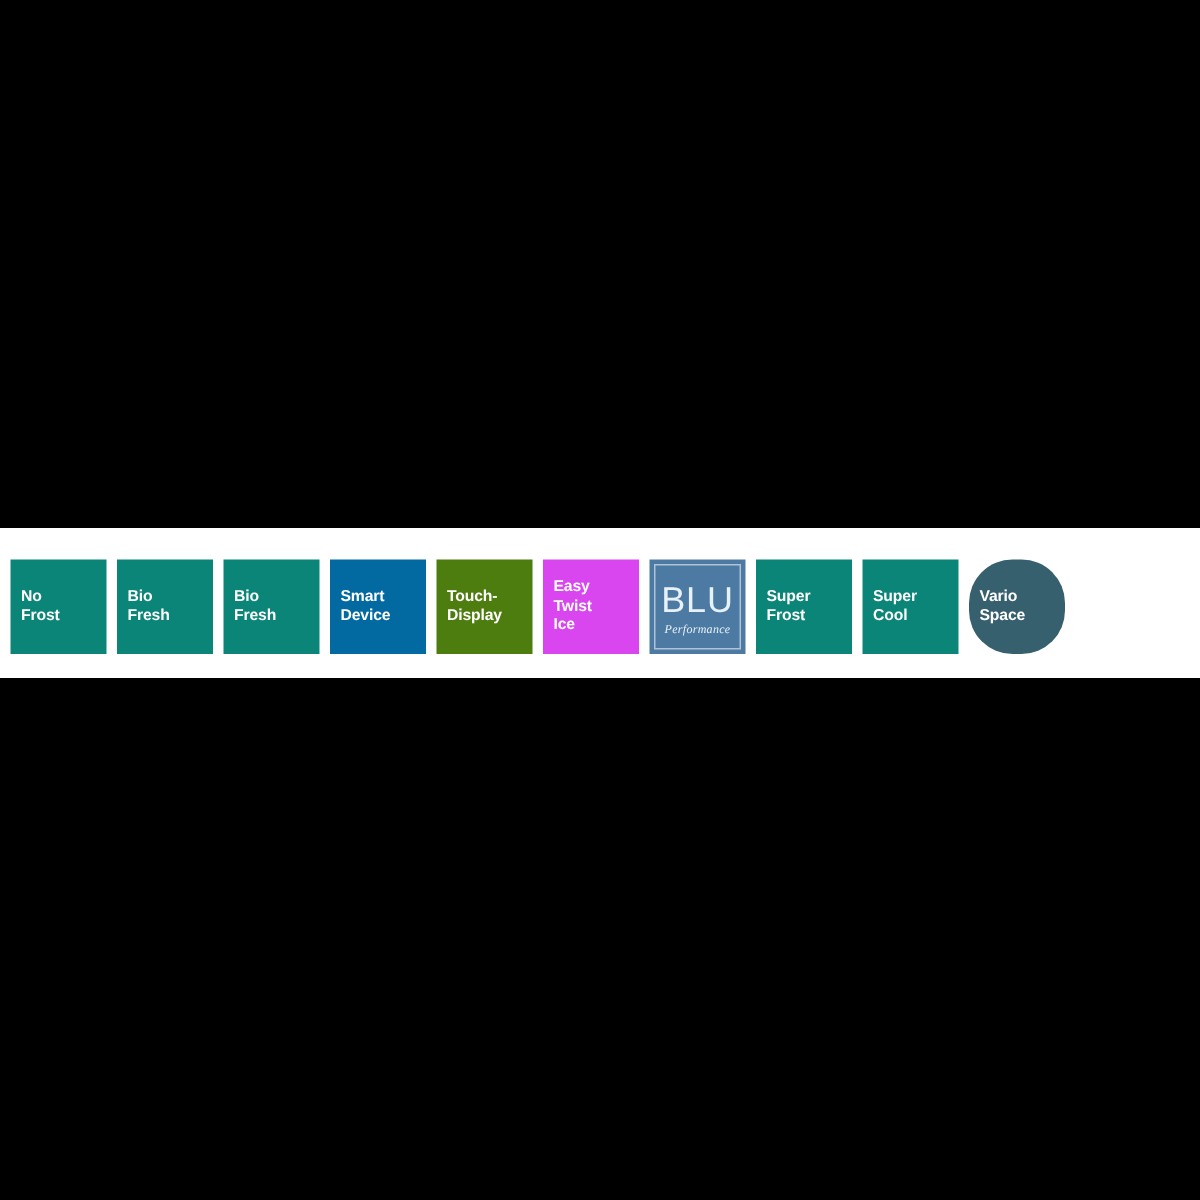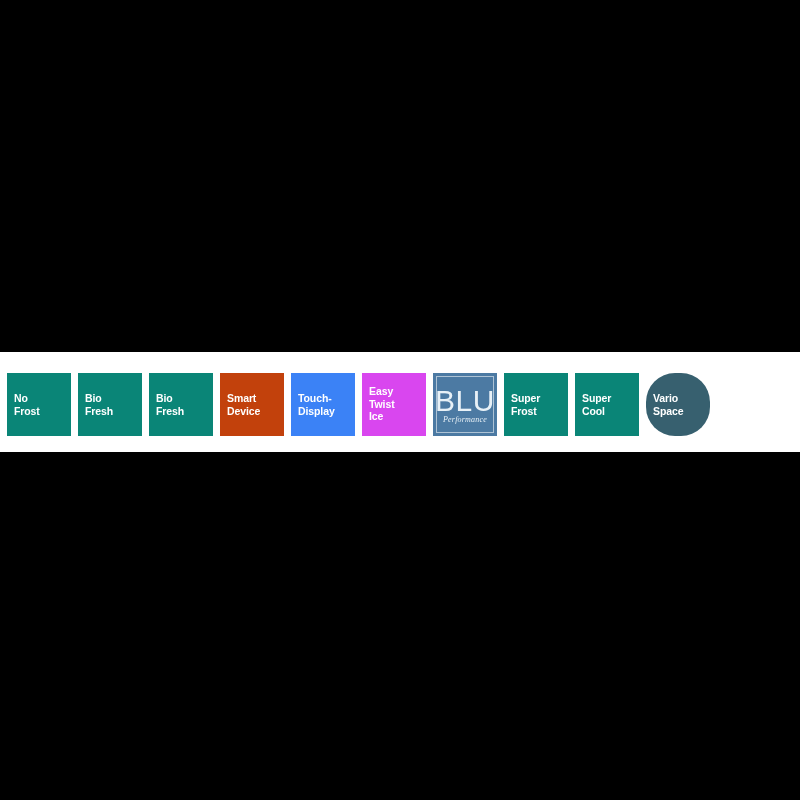--- a/index.html
+++ b/index.html
@@ -85,21 +85,21 @@
     flex-direction: column;
     align-items: center;
     justify-content: center;
     line-height: 1;
     padding-top: 2px;
   }
   .blu-word {
     color: #e8f1f7;
     font-family: "Liberation Sans", sans-serif;
     font-weight: 300;
-    font-size: 30px;
+    font-size: 24px;
     line-height: 27px;
     letter-spacing: 0.5px;
   }
   .blu-sub {
     color: #dbe9f2;
     font-family: "Liberation Serif", serif;
     font-style: italic;
     font-size: 8px;
     line-height: 9px;
     letter-spacing: 0.2px;
@@ -119,25 +119,25 @@
 Frost</div>
         </div>
         <div class="badge" style="background: rgb(10, 133, 119);">
           <div class="badge-label" style="color: rgb(255, 255, 255);">Bio
 Fresh</div>
         </div>
         <div class="badge" style="background: rgb(10, 133, 119);">
           <div class="badge-label" style="color: rgb(255, 255, 255);">Bio
 Fresh</div>
         </div>
-        <div class="badge" style="background: #c2410c; text-decoration: underline;">
+        <div class="badge" style="background: #0369a1; text-decoration: underline;">
           <div class="badge-label" style="color: rgb(255, 255, 255);">Smart
 Device</div>
         </div>
-        <div class="badge" style="background: #3b82f6;">
+        <div class="badge" style="background: #4d7c0f;">
           <div class="badge-label" style="color: rgb(255, 255, 255);">Touch-
 Display</div>
         </div>
         <div class="badge" style="background: #d946ef;">
           <div class="badge-label" style="color: rgb(255, 255, 255);">Easy
 Twist
 Ice</div>
         </div>
         <div class="badge logo" style="background: rgb(76, 122, 163);">
           <div class="blu-inner"></div>

